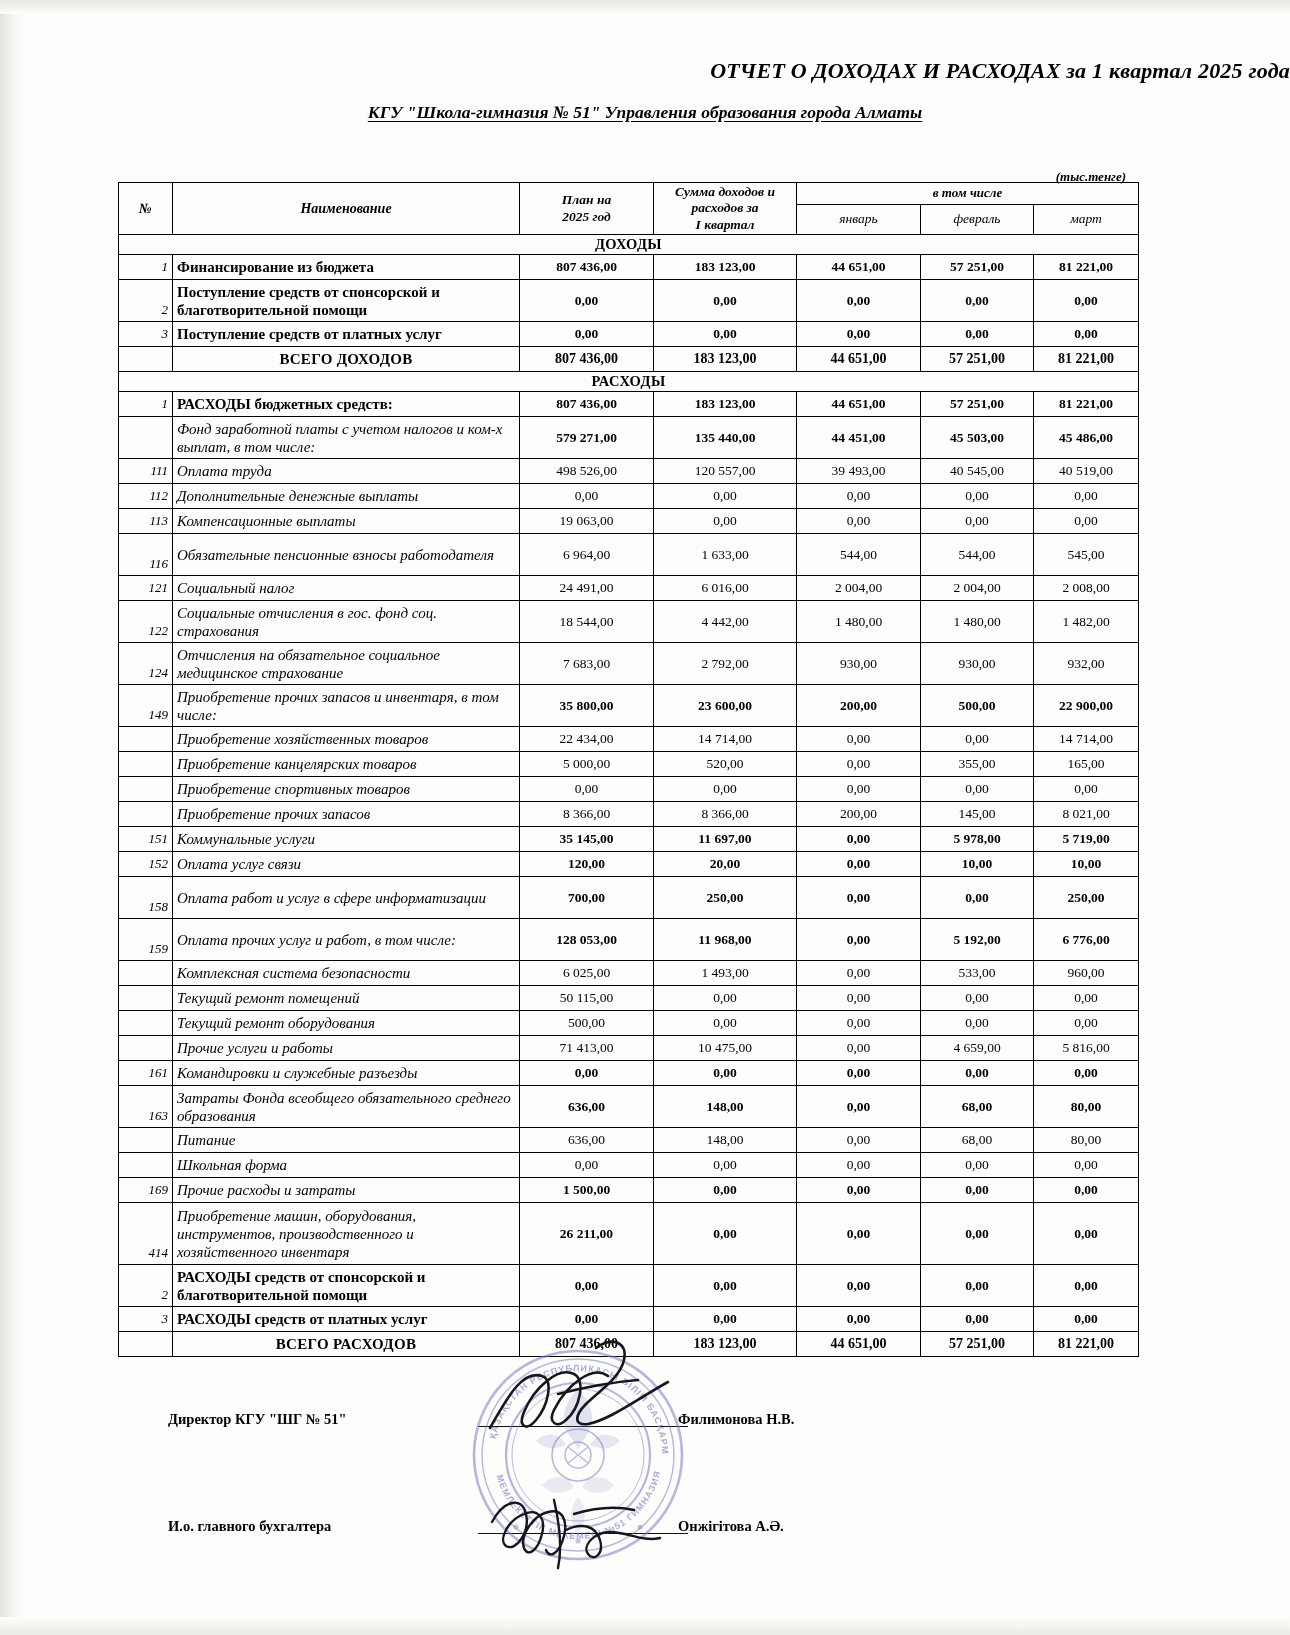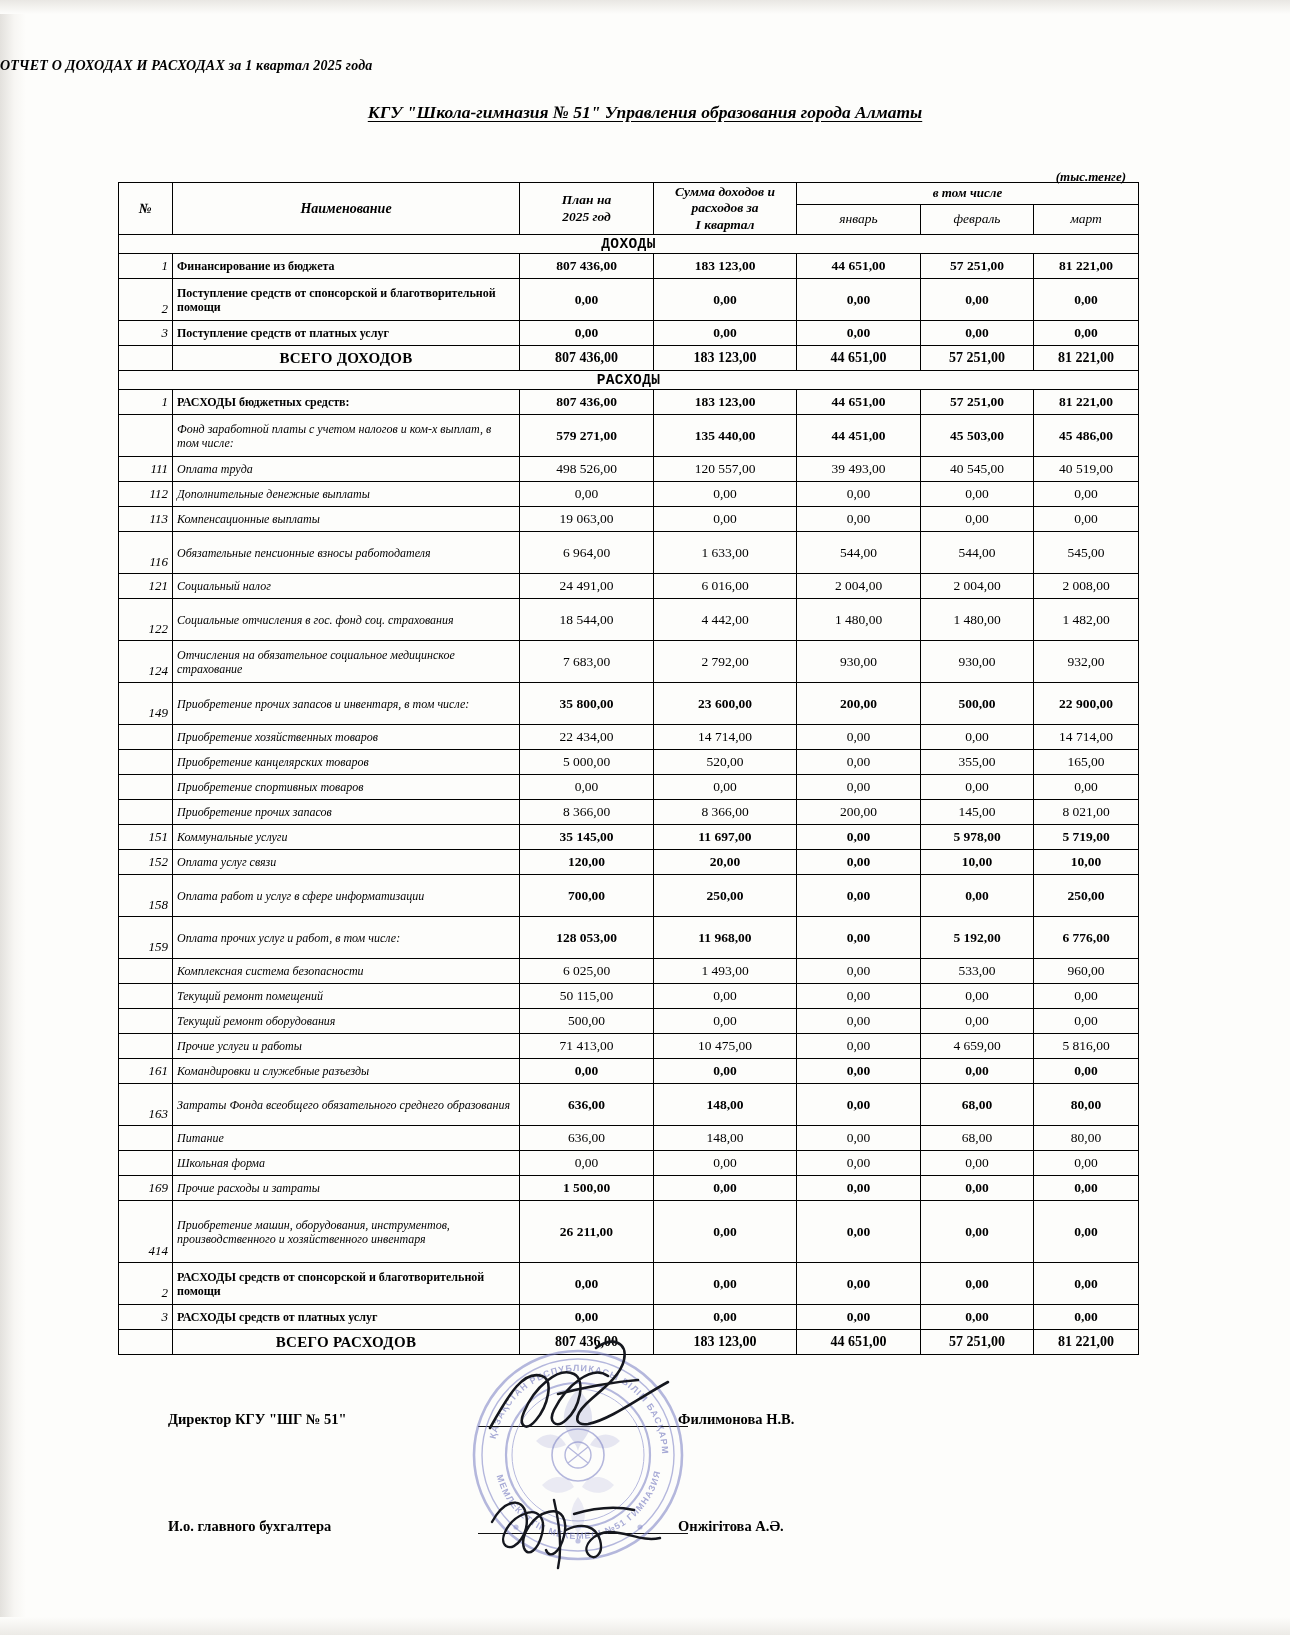--- a/index.html
+++ b/index.html
@@ -31,24 +31,24 @@
   .scan-edge-bottom {
     position: absolute; left: 0; bottom: 0; width: 100%; height: 18px;
     background: linear-gradient(to top, #eceae6 0%, #fdfdfb 100%);
     pointer-events: none;
   }
 
   
   .doc-title {
     position: absolute;
     top: 58px; left: 0; width: 100%;
-    text-align: left;
-    font-style: italic;
-    font-weight: bold;
-    font-size: 14px;
+    text-align: right;
+    font-style: italic;
+    font-weight: bold;
+    font-size: 22px;
     letter-spacing: 0.2px;
   }
   .org-name {
     position: absolute;
     top: 102px; left: 0; width: 100%;
     text-align: center;
     font-style: italic;
     font-weight: bold;
     font-size: 17.5px;
   }
@@ -122,38 +122,37 @@
   }
 
   td.num {
     text-align: right;
     font-style: italic;
     font-size: 13px;
     padding-right: 6px;
   }
   td.name {
     text-align: left;
-    font-size: 12px;
+    font-size: 15px;
     line-height: 1.2;
     padding-left: 5px;
   }
   td.val {
     text-align: center;
     font-size: 13.5px;
     white-space: nowrap;
   }
 
   
   tr.section td.banner {
     text-align: center;
     font-weight: bold;
     font-size: 14.5px;
     letter-spacing: 0.4px;
     padding: 1px 0;
-    font-family: Liberation Mono, monospace;
   }
   
   tr.total td.name {
     text-align: center;
     font-weight: bold;
     font-size: 15px;
     letter-spacing: 0.3px;
     margin-top: 34px;
   }
   tr.total td.val { font-weight: bold; font-size: 14px; }

